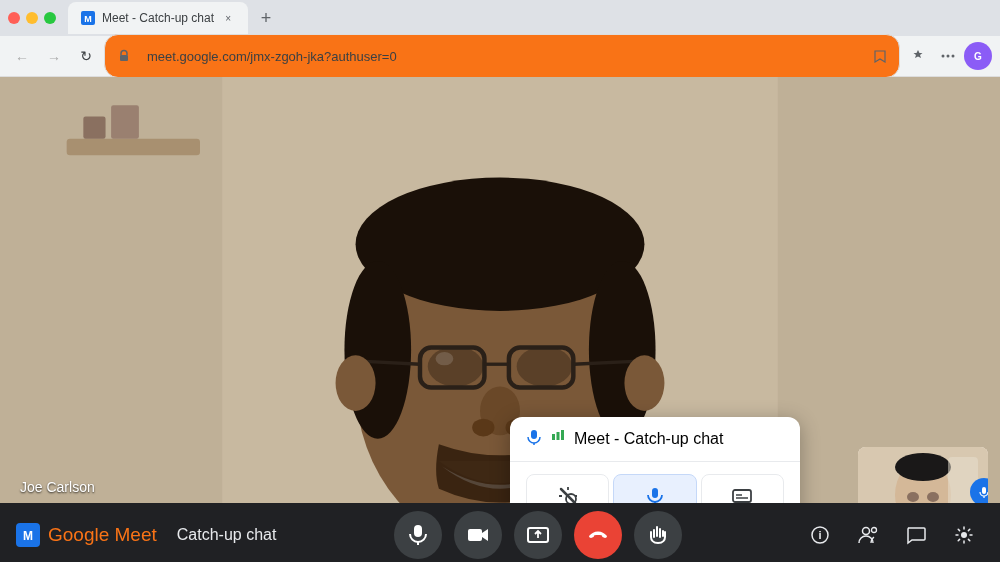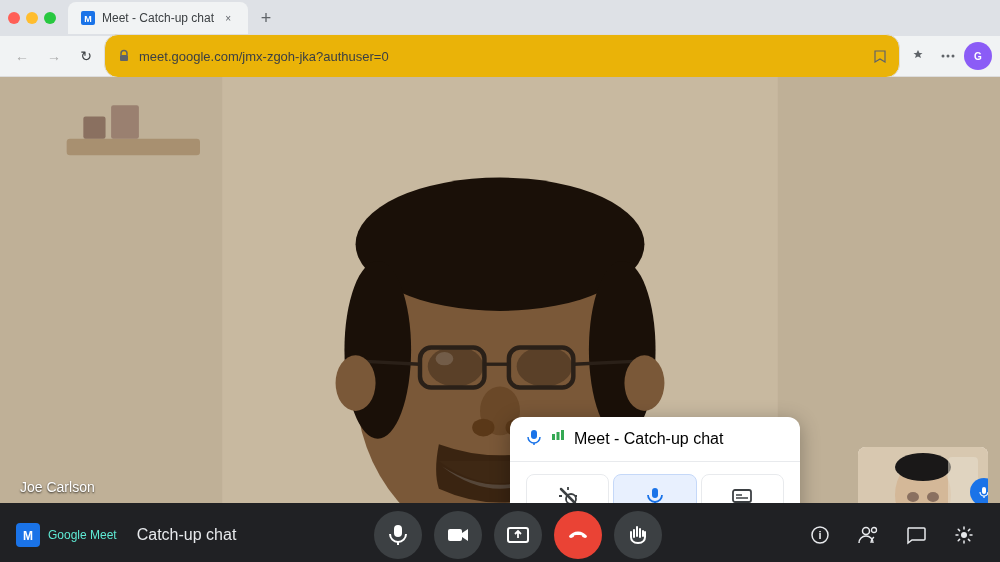--- a/index.html
+++ b/index.html
@@ -14,21 +14,21 @@
     .win-min { background: #ffbd2e; }
     .win-max { background: #28c840; }
     .tab { display: flex; align-items: center; gap: 6px; background: #f1f3f4; padding: 0 12px; height: 32px; border-radius: 8px 8px 0 0; font-size: 12px; color: #3c4043; min-width: 180px; }
     .tab-favicon { width: 16px; height: 16px; }
     .tab-close { margin-left: auto; width: 16px; height: 16px; border-radius: 50%; display: flex; align-items: center; justify-content: center; color: #5f6368; font-size: 10px; cursor: pointer; }
     .new-tab-btn { width: 28px; height: 28px; display: flex; align-items: center; justify-content: center; color: #5f6368; cursor: pointer; border-radius: 50%; font-size: 18px; }
 
     .nav-bar { display: flex; align-items: center; height: 40px; padding: 0 8px; gap: 4px; background: #f1f3f4; }
     .nav-btn { width: 28px; height: 28px; border-radius: 50%; display: flex; align-items: center; justify-content: center; color: #3c4043; cursor: pointer; font-size: 14px; border: none; background: transparent; }
     .nav-btn.disabled { color: #aaa; cursor: default; }
-    .address-bar { flex: 1; height: 44px; background: #eab308; border-radius: 14px; display: flex; align-items: center; padding: 0 12px; gap: 8px; font-size: 13px; color: #3c4043; border: 1px solid #ddd; }
+    .address-bar { flex: 1; height: 44px; background: #f97316; border-radius: 14px; display: flex; align-items: center; padding: 0 12px; gap: 16px; font-size: 13px; color: #3c4043; border: 1px solid #ddd; }
     .address-text { flex: 1; font-size: 13px; color: #3c4043; }
     .nav-icons { display: flex; gap: 2px; }
     .nav-icon-btn { width: 28px; height: 28px; border-radius: 50%; display: flex; align-items: center; justify-content: center; color: #5f6368; cursor: pointer; font-size: 14px; border: none; background: transparent; }
     .profile-btn { width: 28px; height: 28px; border-radius: 50%; background: #8b5cf6; display: flex; align-items: center; justify-content: center; color: white; font-size: 12px; cursor: pointer; }
 
     
     .main-content { position: relative; width: 1000px; height: 490px; background: #202124; }
 
     
     .video-area { position: absolute; top: 0; left: 0; right: 0; bottom: 0; overflow: hidden; }
@@ -268,21 +268,21 @@
     </div>
 
   </div>
 
   <div class="meet-bottom-bar">
     <div class="meet-logo">
       <svg width="24" height="24" viewBox="0 0 24 24">
         <rect width="24" height="24" rx="4" fill="#1a73e8"></rect>
         <text x="12" y="17" text-anchor="middle" fill="white" font-size="12" font-weight="bold">M</text>
       </svg>
-      <span style="color:#5eead4;font-size:12px;">Google Meet</span>
+      <span style="color:#f97316;font-size:19px;">Google Meet</span>
     </div>
     <span style="color:#e8eaed;font-size:16px;margin-right:auto;">Catch-up chat</span>
 
     <button class="control-btn">
       <svg width="22" height="22" viewBox="0 0 22 22">
         <rect x="7" y="1" width="8" height="12" rx="4" fill="white"></rect>
         <path d="M3 10c0 4.4 3.6 8 8 8s8-3.6 8-8" fill="none" stroke="white" stroke-width="2"></path>
         <line x1="11" y1="18" x2="11" y2="21" stroke="white" stroke-width="2"></line>
       </svg>
     </button>

